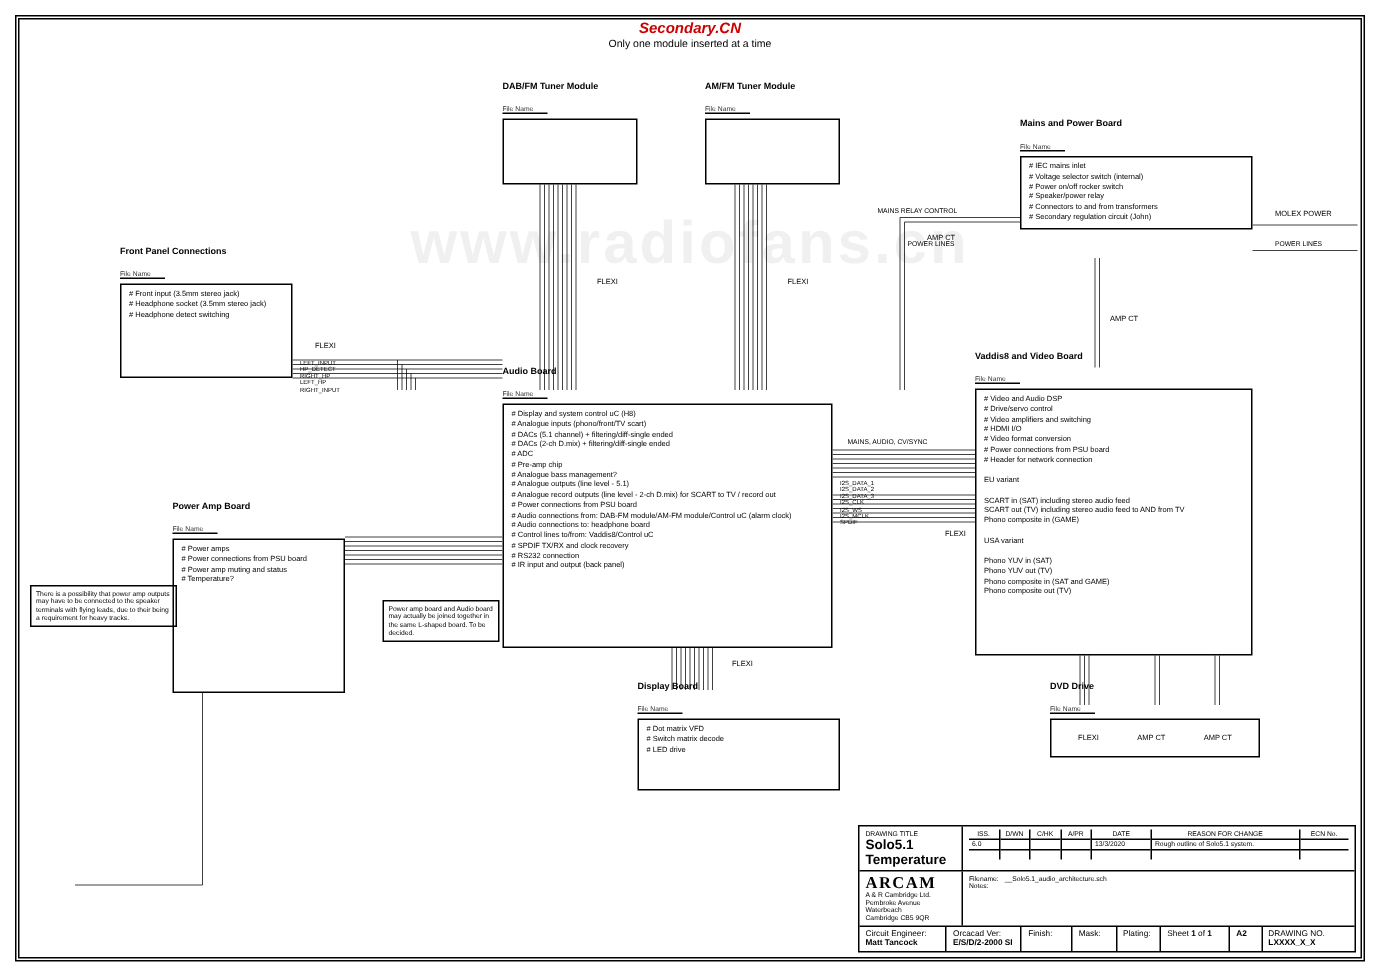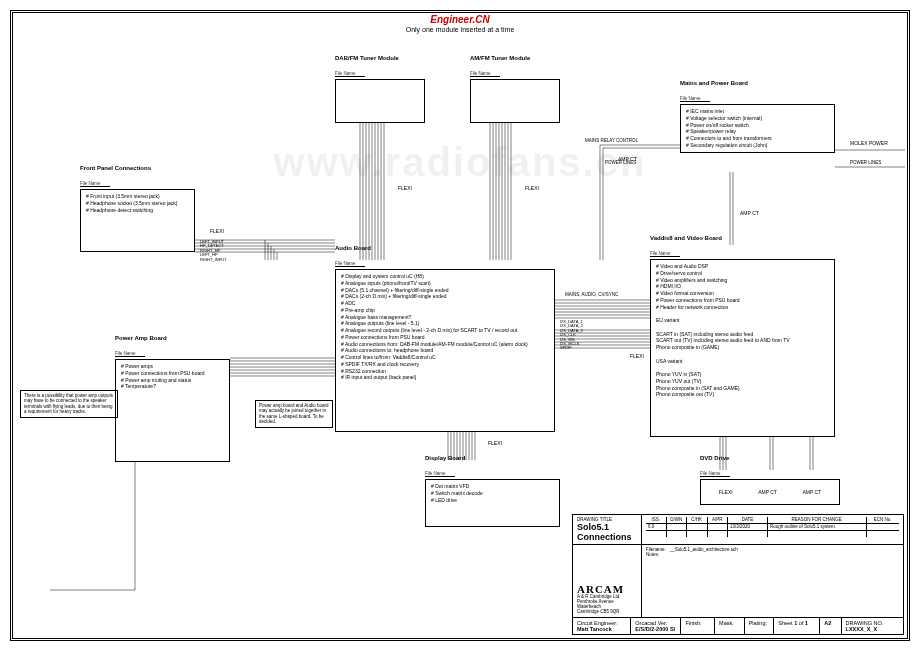--- a/index.html
+++ b/index.html
@@ -17,37 +17,37 @@
   .box { border: 1px solid #000; background: #fff; padding: 3px 5px; font-size: 5px; line-height: 1.35; white-space: pre-line; }
   .lbl { position: absolute; font-size: 5px; white-space: nowrap; }
   .note-small { position: absolute; font-size: 4.5px; border: 0.5px solid #000; padding: 2px 3px; width: 90px; line-height: 1.2; }
   svg.wires { position: absolute; left: 0; top: 0; width: 920px; height: 651px; pointer-events: none; }
   .titleblock { position: absolute; right: 16px; bottom: 16px; width: 330px; border: 1px solid #000; background: #fff; }
   .titleblock .row { display: flex; border-top: 1px solid #000; }
   .titleblock .row:first-child { border-top: none; }
   .titleblock .cell { border-left: 1px solid #000; padding: 2px 4px; font-size: 5.5px; }
   .titleblock .cell:first-child { border-left: none; }
   .tb-title { font-size: 9px; font-weight: bold; }
-  .tb-logo { font-family: Georgia, serif; font-weight: bold; font-size: 11px; letter-spacing: 1px; margin-top: 36px; }
+  .tb-logo { font-family: Georgia, serif; font-weight: bold; font-size: 11px; letter-spacing: 1px; }
   .rev-cols { display: flex; }
   .rev-col { flex: 1; border-left: 1px solid #000; display: flex; flex-direction: column; }
   .rev-col:first-child { border-left: none; }
   .rev-cell { border-top: 1px solid #000; height: 6px; font-size: 4.5px; padding: 0 2px; }
   .rev-cell:first-child { border-top: none; }
   .rev-head { font-size: 4.5px; text-align: center; }
 </style>
 </head>
 <body>
 
 <div class="page">
   <div class="border-outer"></div>
   <div class="border-inner"></div>
 
   <div class="hdr">
-    <div class="site">Engineer.CN</div>
+    <div class="site">Secondary.CN</div>
     <div class="note">Only one module inserted at a time</div>
   </div>
 
   <div class="wm">www.radiofans.cn</div>
 
   <svg class="wires" viewBox="0 0 920 651">
     <g stroke="#000" stroke-width="0.5" fill="none">
 
       <g>
           <line x1="360" y1="110" x2="360" y2="260"></line>
@@ -283,21 +283,21 @@
   <div class="lbl" style="left:200px; top:240px; font-size:4px; line-height:1.1; white-space:pre;">LEFT_INPUT
 HP_DETECT
 RIGHT_HP
 LEFT_HP
 RIGHT_INPUT</div>
 
   <div class="titleblock">
     <div class="row">
       <div class="cell" style="width:60px;">
         <div style="font-size:4.5px;">DRAWING TITLE</div>
-        <div class="tb-title">Solo5.1 Connections</div>
+        <div class="tb-title">Solo5.1 Temperature</div>
       </div>
       <div class="cell" style="flex:1;">
         <div class="rev-cols">
           <div class="rev-col" style="flex:0.6">
               <div class="rev-cell rev-head">ISS.</div>
               <div class="rev-cell">6.0</div>
               <div class="rev-cell"></div>
             </div>
           <div class="rev-col" style="flex:0.6">
               <div class="rev-cell rev-head">D/WN</div>

